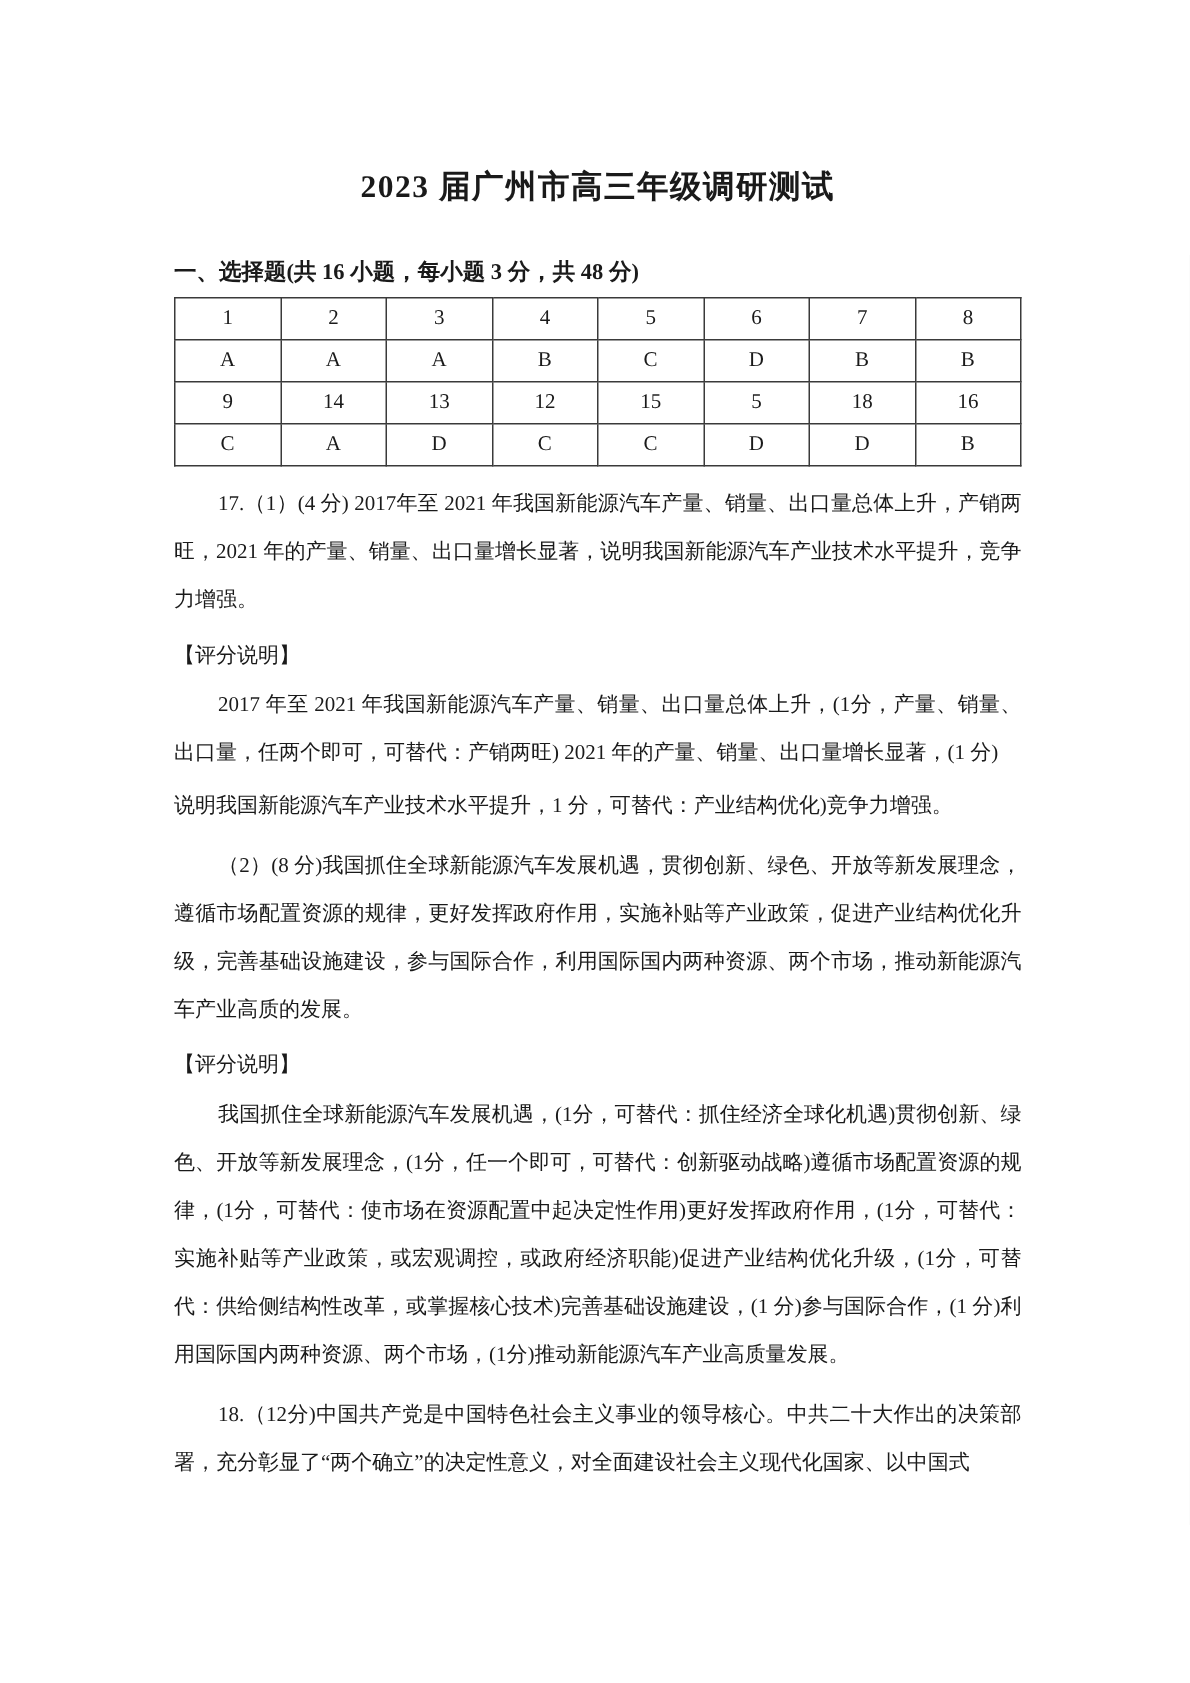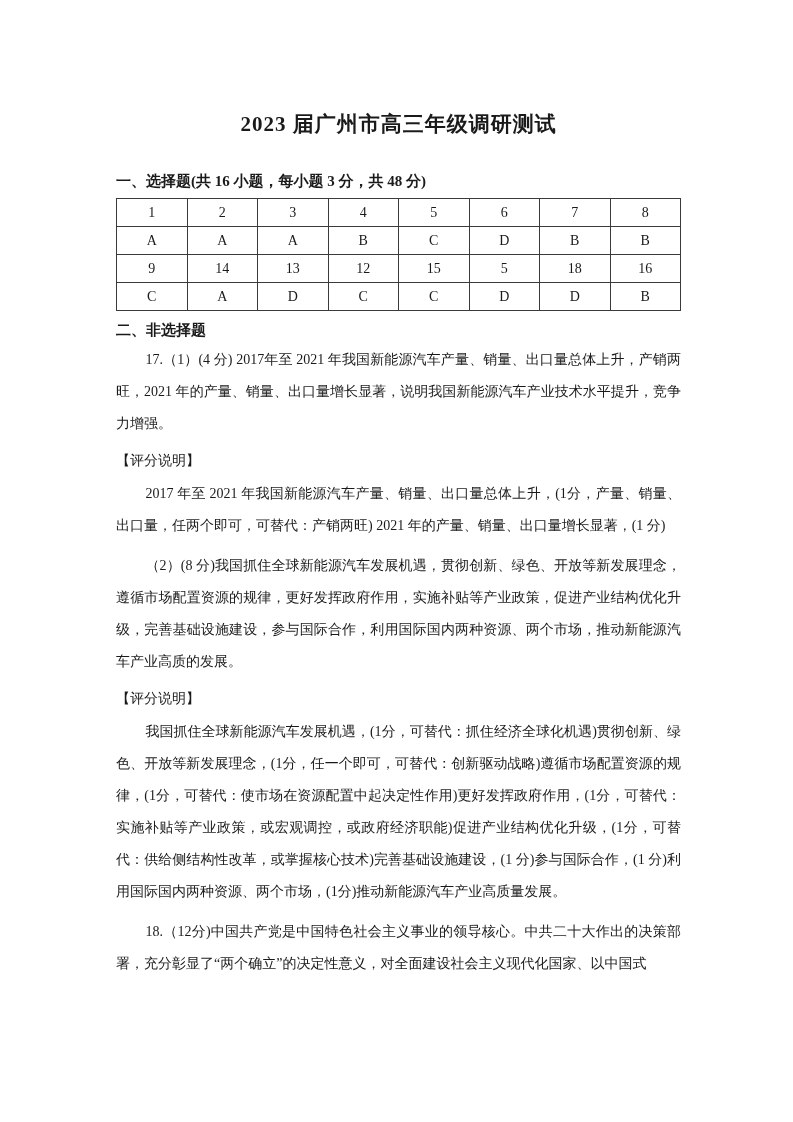--- a/index.html
+++ b/index.html
@@ -116,25 +116,25 @@
           <td>D</td>
           <td>C</td>
           <td>C</td>
           <td>D</td>
           <td>D</td>
           <td>B</td>
         </tr>
       </tbody>
   </table>
 
-  <p class="sec-heading second">二、非选择题</p>
 
   <div>
       <p class="para indent">17.（1）(4 分) 2017年至 2021 年我国新能源汽车产量、销量、出口量总体上升，产销两旺，2021 年的产量、销量、出口量增长显著，说明我国新能源汽车产业技术水平提升，竞争力增强。</p>
       <p class="para label">【评分说明】</p>
       <p class="para note indent">2017 年至 2021 年我国新能源汽车产量、销量、出口量总体上升，(1分，产量、销量、出口量，任两个即可，可替代：产销两旺) 2021 年的产量、销量、出口量增长显著，(1 分)</p>
+      <p class="para note">说明我国新能源汽车产业技术水平提升，1 分，可替代：产业结构优化)竞争力增强。</p>
       <p class="para indent spaced">（2）(8 分)我国抓住全球新能源汽车发展机遇，贯彻创新、绿色、开放等新发展理念，遵循市场配置资源的规律，更好发挥政府作用，实施补贴等产业政策，促进产业结构优化升级，完善基础设施建设，参与国际合作，利用国际国内两种资源、两个市场，推动新能源汽车产业高质的发展。</p>
       <p class="para label">【评分说明】</p>
       <p class="para note indent">我国抓住全球新能源汽车发展机遇，(1分，可替代：抓住经济全球化机遇)贯彻创新、绿色、开放等新发展理念，(1分，任一个即可，可替代：创新驱动战略)遵循市场配置资源的规律，(1分，可替代：使市场在资源配置中起决定性作用)更好发挥政府作用，(1分，可替代：实施补贴等产业政策，或宏观调控，或政府经济职能)促进产业结构优化升级，(1分，可替代：供给侧结构性改革，或掌握核心技术)完善基础设施建设，(1 分)参与国际合作，(1 分)利用国际国内两种资源、两个市场，(1分)推动新能源汽车产业高质量发展。</p>
       <p class="para indent spaced">18.（12分)中国共产党是中国特色社会主义事业的领导核心。中共二十大作出的决策部署，充分彰显了“两个确立”的决定性意义，对全面建设社会主义现代化国家、以中国式</p>
     </div>
 
 </div>
 
 </body></html>

